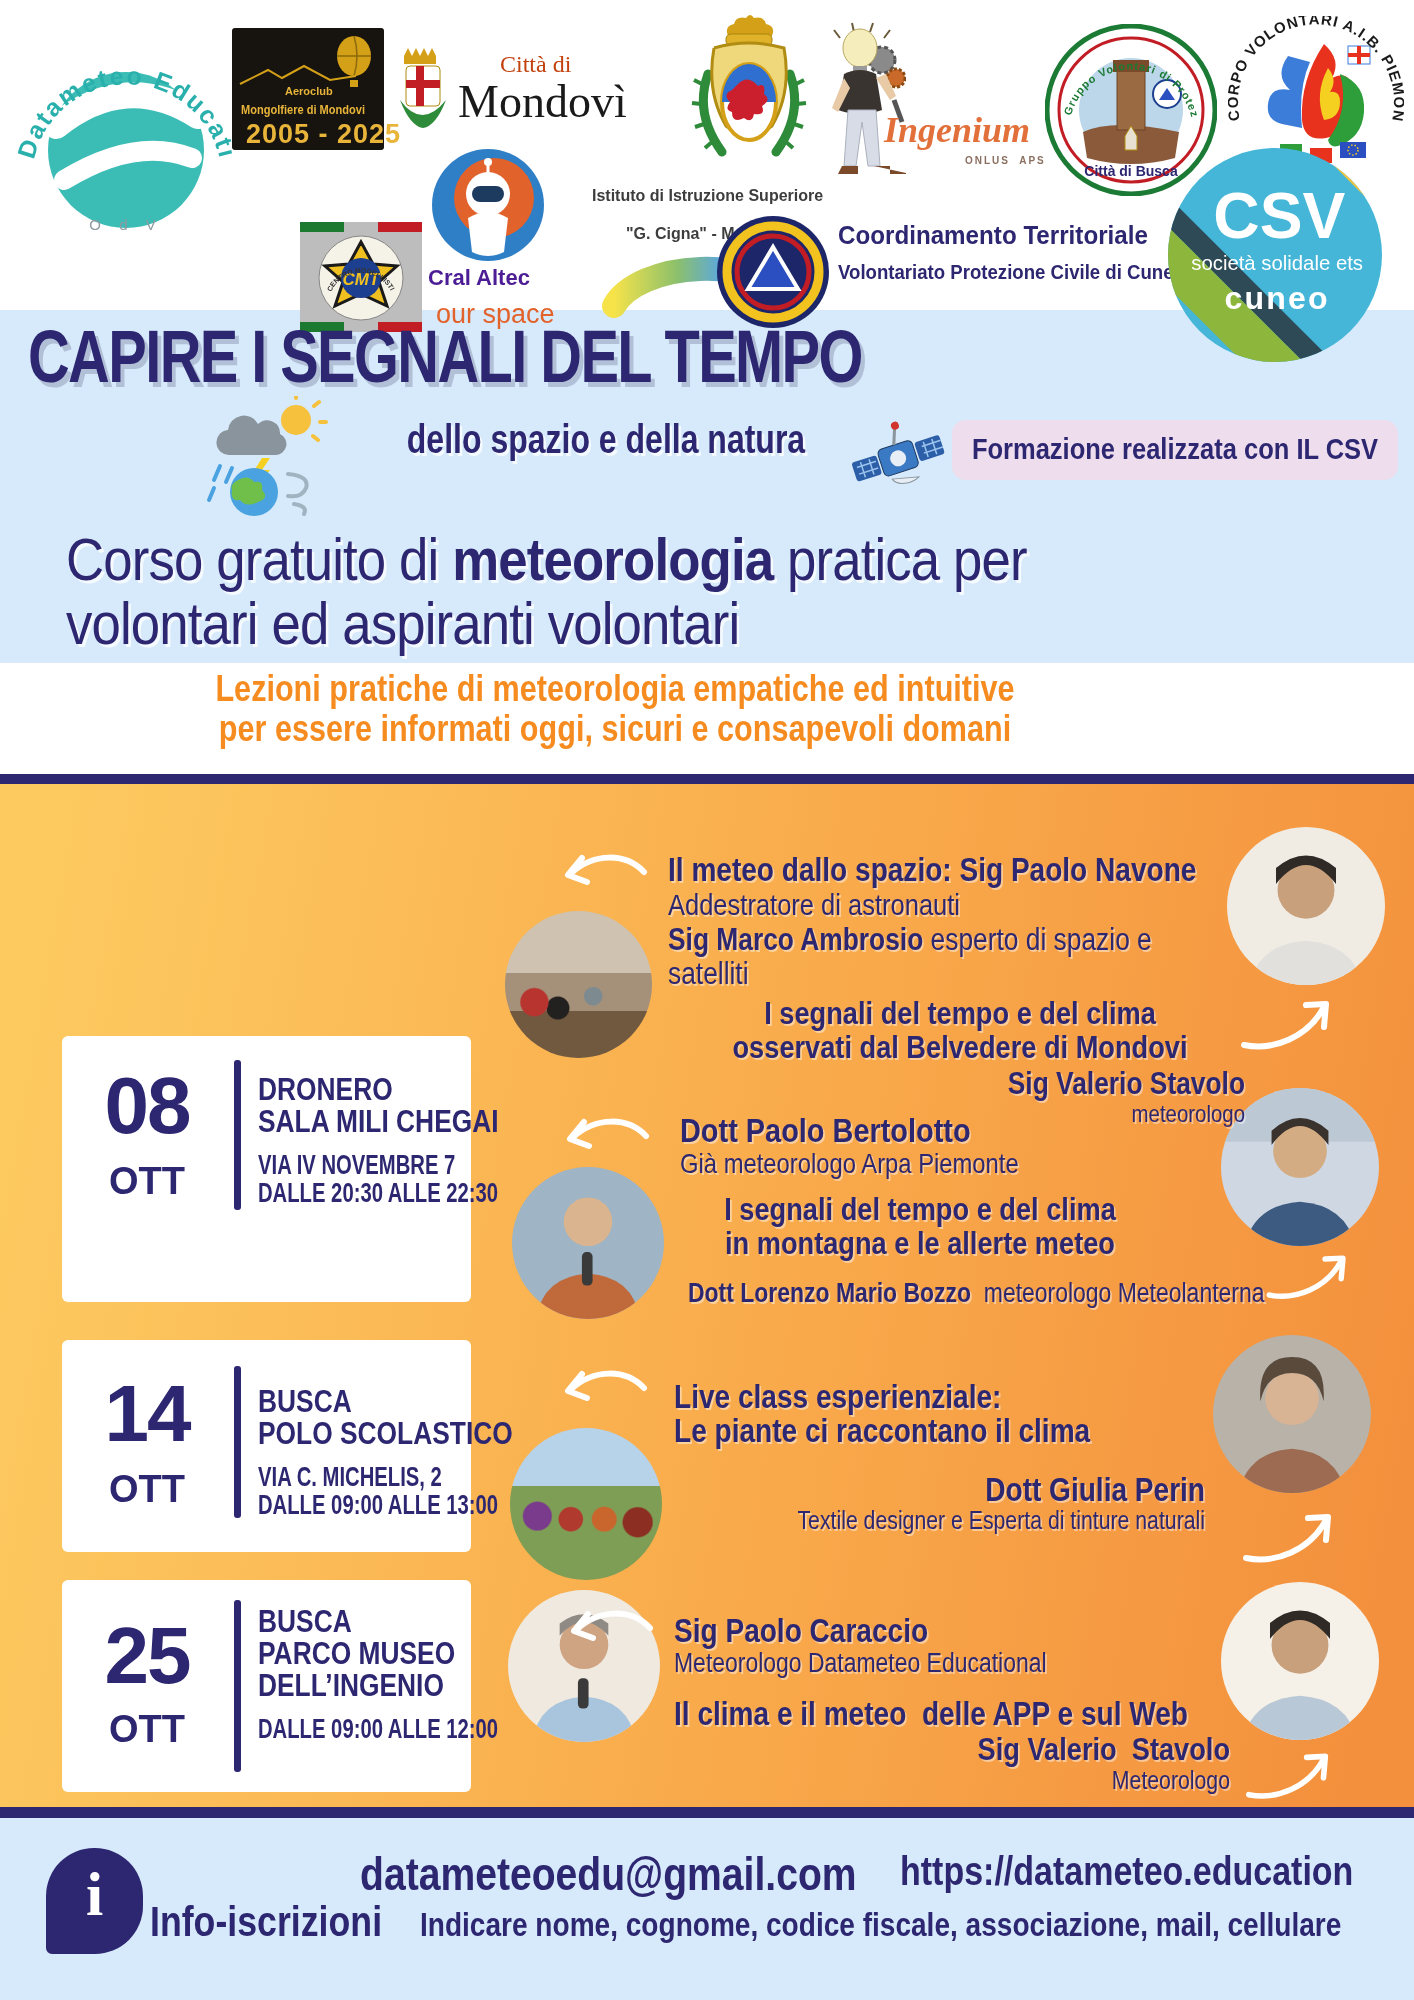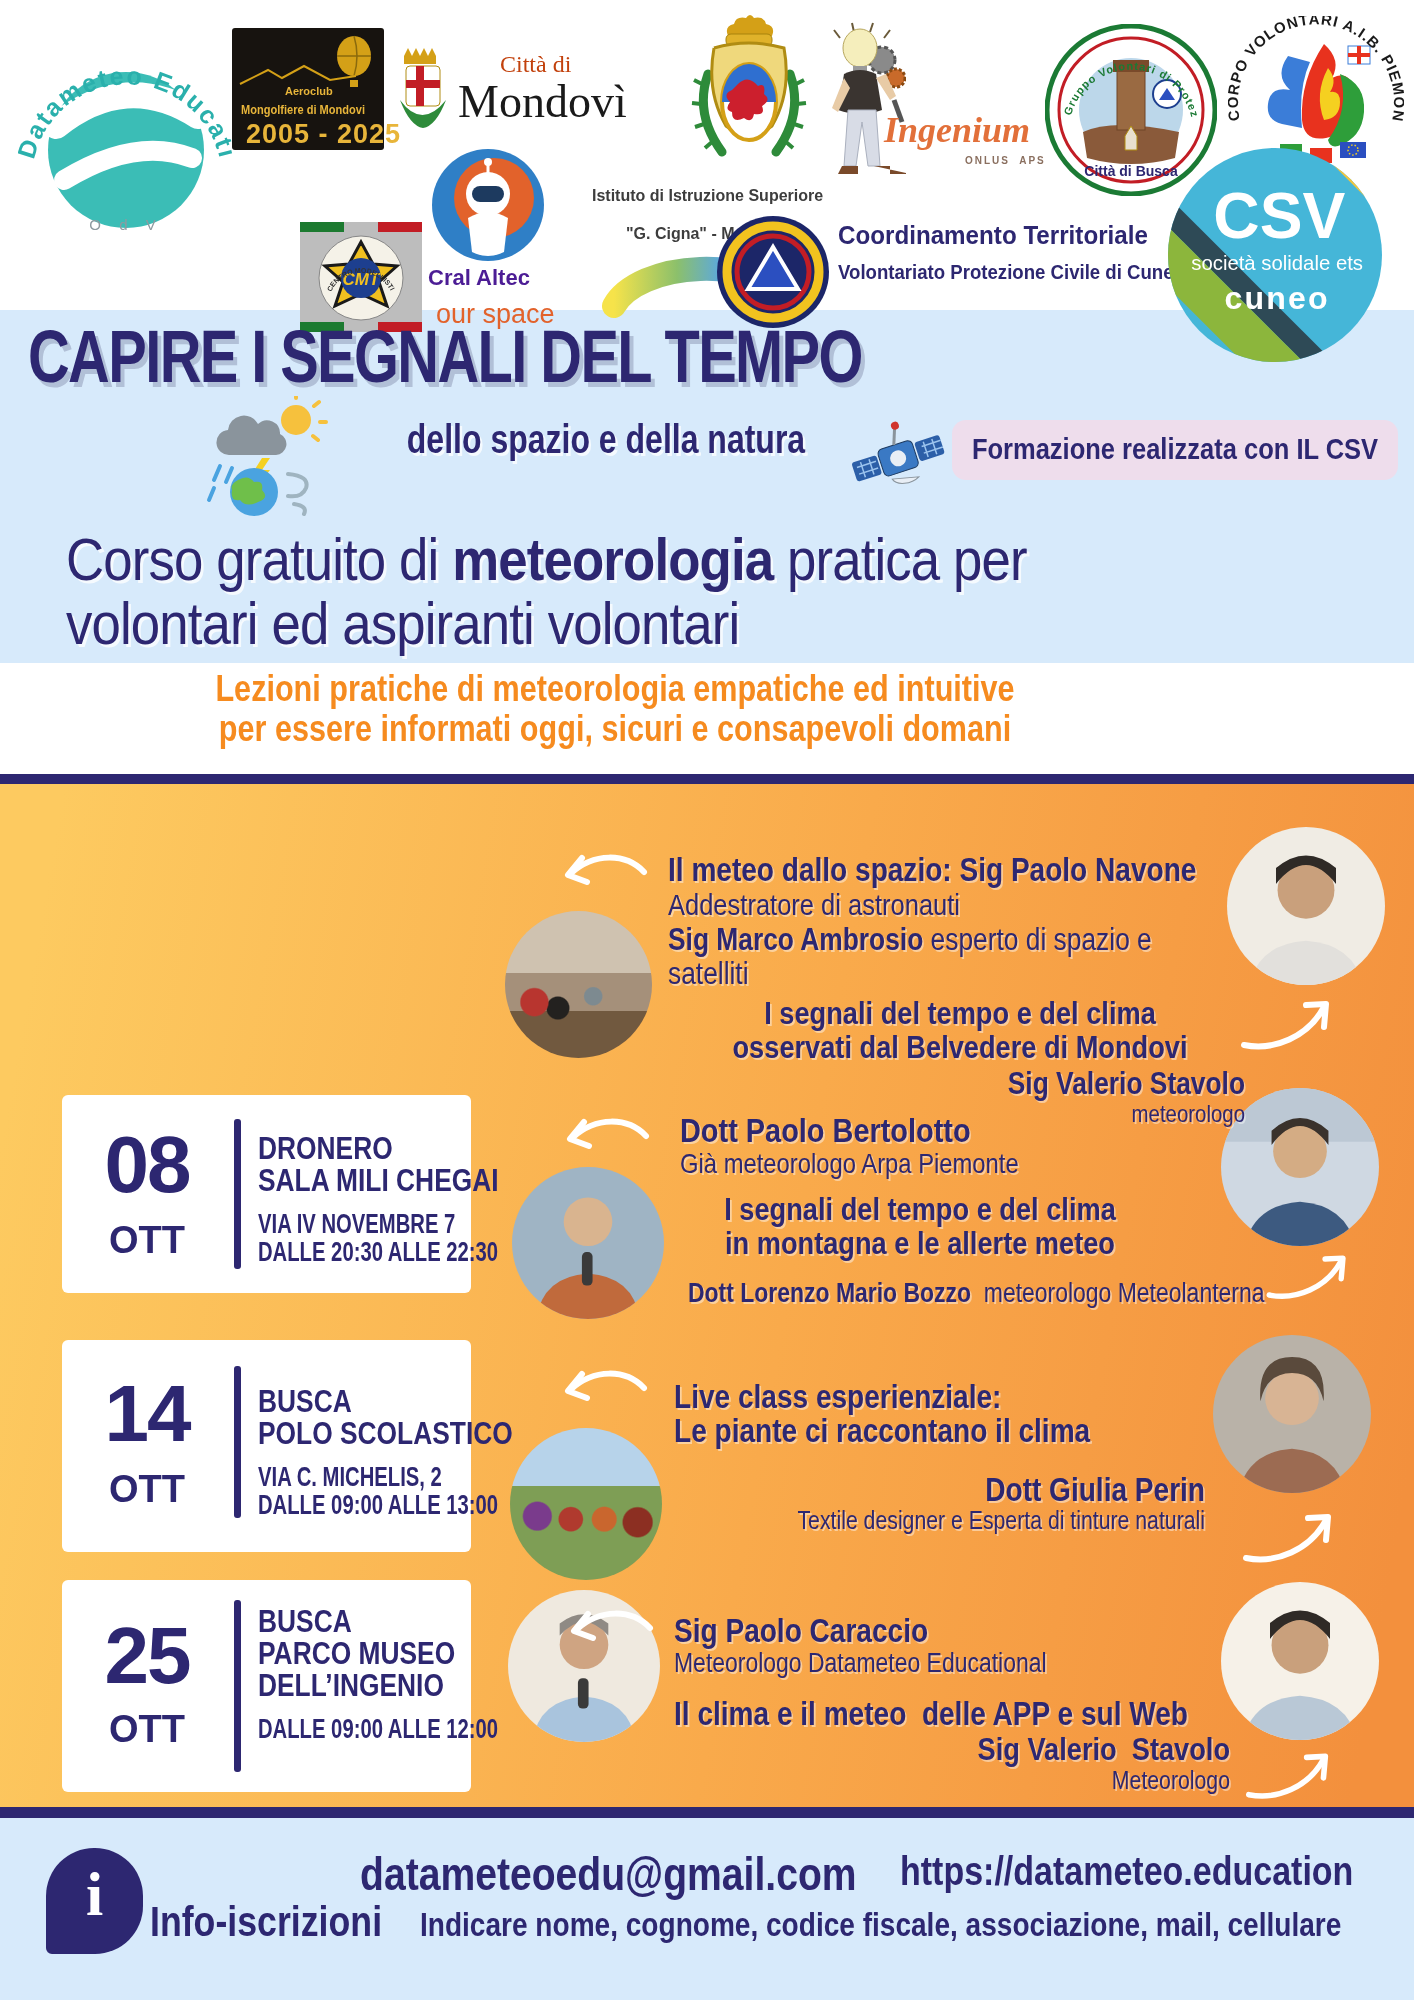--- a/index.html
+++ b/index.html
@@ -276,21 +276,21 @@
     <div class="t" style="left:50%;top:13px;transform:translateX(-50%) scaleX(.85);font-size:30px;font-weight:bold;white-space:pre;">Formazione realizzata con IL CSV</div>
   </div>
 
   <div class="t shadow-w" style="left:66px;top:528px;font-size:60px;letter-spacing:-1px;transform:scaleX(.88);transform-origin:left top;"><span>Corso gratuito di </span><span class="b">meteorologia</span><span> pratica per</span></div>
   <div class="t shadow-w" style="left:66px;top:592px;font-size:60px;letter-spacing:-1px;transform:scaleX(.88);transform-origin:left top;">volontari ed aspiranti volontari</div>
 
   <div class="t shadow-w" style="left:115px;top:670px;width:1000px;text-align:center;color:var(--orange);font-size:36px;font-weight:bold;transform:scaleX(.85);transform-origin:center top;">Lezioni pratiche di meteorologia empatiche ed intuitive</div>
   <div class="t shadow-w" style="left:115px;top:710px;width:1000px;text-align:center;color:var(--orange);font-size:36px;font-weight:bold;transform:scaleX(.85);transform-origin:center top;">per essere informati oggi, sicuri e consapevoli domani</div>
 
 
-  <div class="card" style="top:1095px;height:198px;">
+  <div class="card" style="top:1036px;height:266px;">
     <div class="num" style="top:32px;">08</div>
     <div class="mon" style="top:124px;">OTT</div>
     <div class="vbar" style="top:24px;height:150px;"></div>
     <div class="vline cxl" style="top:36px;">DRONERO</div>
     <div class="vline cxl" style="top:68px;">SALA MILI CHEGAI</div>
     <div class="aline cxa" style="top:114px;">VIA IV NOVEMBRE 7</div>
     <div class="aline cxa" style="top:142px;">DALLE 20:30 ALLE 22:30</div>
   </div>
 
   <div class="card" style="top:1340px;height:212px;">

